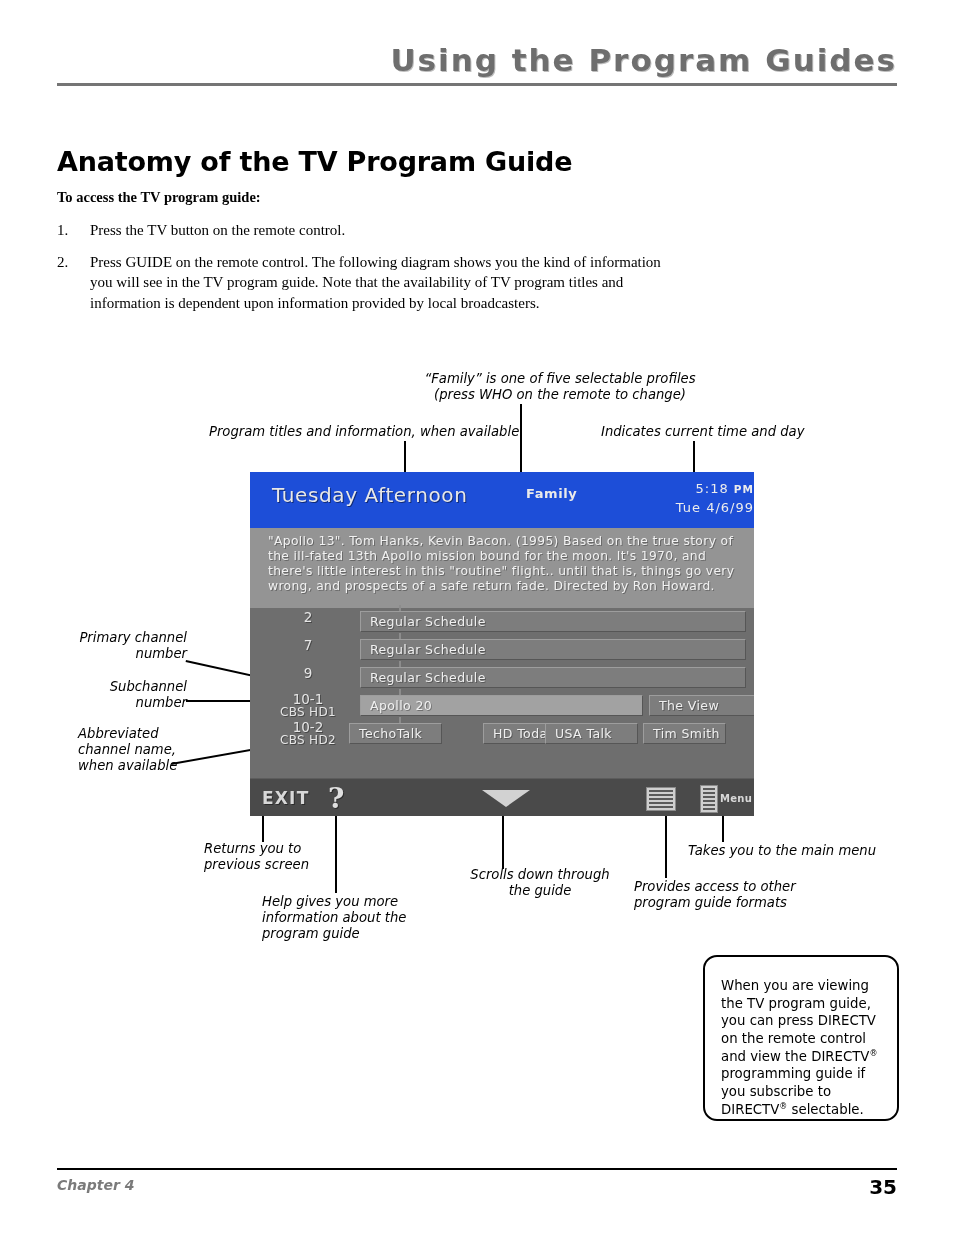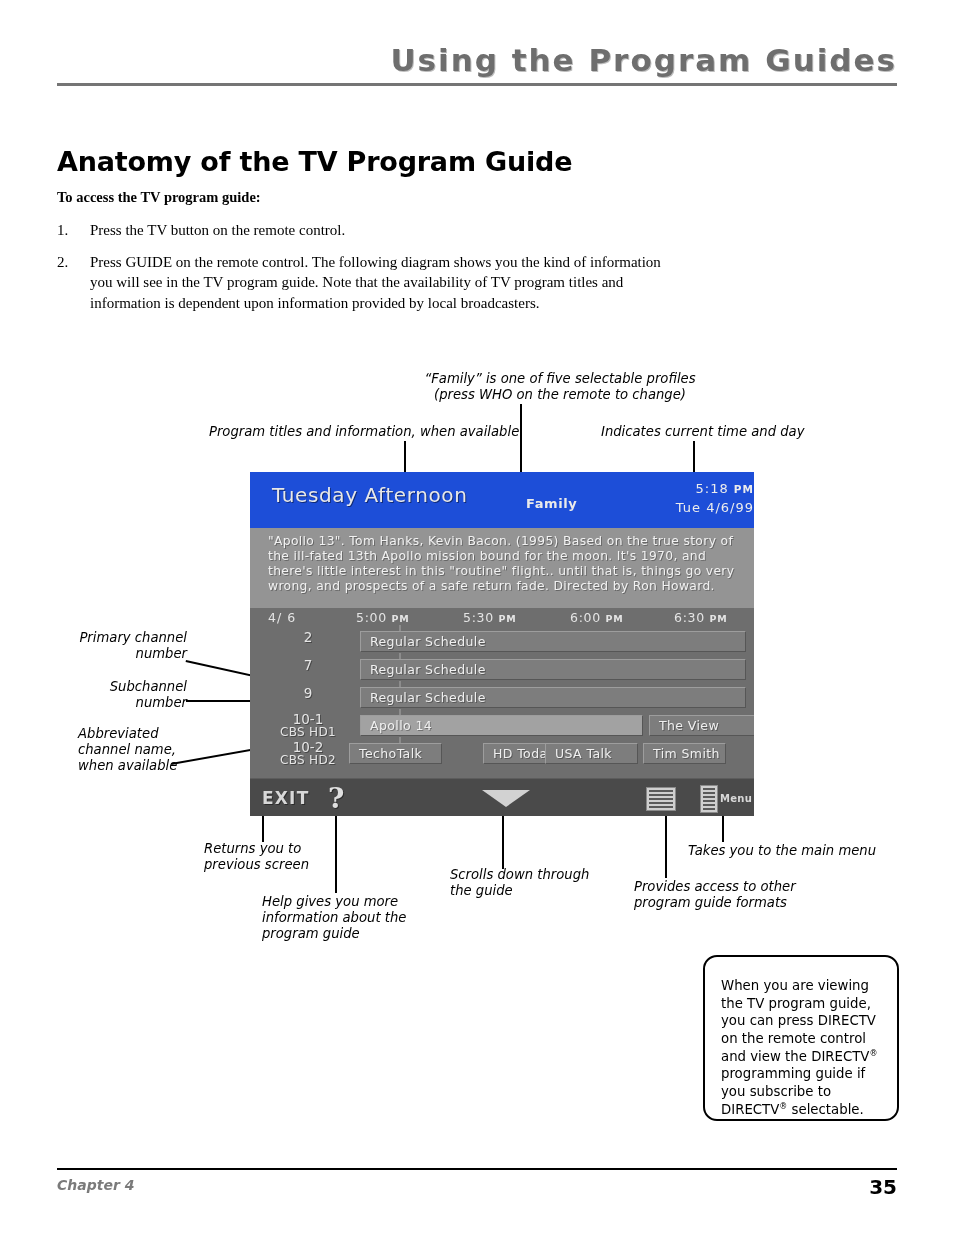--- a/index.html
+++ b/index.html
@@ -100,21 +100,21 @@
     height: 56px;
     background: #1d4ed8;
   }
   #guide-topbar .daypart {
     position: absolute; left: 22px; top: 11px;
     font-size: 20px; color: #e8e8e8;
     letter-spacing: 0.6px;
     text-shadow: 1px 1px 0 rgba(0,0,0,.45);
   }
   #guide-topbar .profile {
-    position: absolute; left: 276px; top: 24px;
+    position: absolute; left: 276px; top: 14px;
     font-size: 13px; color: #eaeaea; font-weight: bold;
     letter-spacing: 0.6px;
   }
   #guide-topbar .clock {
     position: absolute; right: 0; top: 8px;
     text-align: right; color: #ececec;
     font-size: 13px; letter-spacing: 1px; line-height: 1.45;
   }
   #guide-topbar .clock .pm { font-size: 10.5px; font-weight: bold; }
 
@@ -341,27 +341,20 @@
       <div>Tue 4/6/99</div>
     </div>
   </div>
 
   <div id="guide-desc">
     <p>"Apollo 13". Tom Hanks, Kevin Bacon. (1995) Based on the true story of the ill-fated 13th Apollo mission bound for the moon. It's 1970, and there's little interest in this "routine" flight.. until that is, things go very wrong, and prospects of a safe return fade. Directed by Ron Howard.</p>
   </div>
 
   <div id="guide-grid">
 
-    <div class="timerow">
-      <span class="datecell">4/ 6</span>
-      <span class="tick" style="left:106px;"><span>5:00</span> <span class="pm">PM</span></span>
-      <span class="tick" style="left:213px;"><span>5:30</span> <span class="pm">PM</span></span>
-      <span class="tick" style="left:320px;"><span>6:00</span> <span class="pm">PM</span></span>
-      <span class="tick" style="left:424px;"><span>6:30</span> <span class="pm">PM</span></span>
-    </div>
 
     <div class="chanrow">
       <div class="chan" style="left:26px; top:3px; width:64px;">
         <span class="sub">2</span>
       </div>
       <div class="halftick" style="left:149px;"></div>
       <div class="cell cont" style="left:110px; width:386px;">Regular Schedule</div>
     </div>
 
     <div class="chanrow">
@@ -379,21 +372,21 @@
       <div class="halftick" style="left:149px;"></div>
       <div class="cell cont" style="left:110px; width:386px;">Regular Schedule</div>
     </div>
 
     <div class="chanrow">
       <div class="chan" style="left:14px; top:1px; width:88px;">
         <span class="sub">10-1</span>
         <span class="name">CBS HD1</span>
       </div>
       <div class="halftick" style="left:149px;"></div>
-      <div class="cell cont selected" style="left:110px; width:283px;">Apollo 14</div>
+      <div class="cell cont selected" style="left:110px; width:283px;">Apollo 20</div>
       <div class="cell" style="left:399px; width:107px;">The View</div>
     </div>
 
     <div class="chanrow">
       <div class="chan" style="left:14px; top:1px; width:88px;">
         <span class="sub">10-2</span>
         <span class="name">CBS HD2</span>
       </div>
       <div class="halftick" style="left:149px;"></div>
       <div class="cell" style="left:99px; width:93px;">TechoTalk</div>
@@ -434,21 +427,21 @@
 <div class="lline vline" style="left:335px; top:816px; height:77px;"></div>
 <div class="lline vline" style="left:502px; top:816px; height:53px;"></div>
 <div class="lline vline" style="left:665px; top:816px; height:62px;"></div>
 <div class="lline vline" style="left:722px; top:816px; height:26px;"></div>
 
 <div class="callout" style="left:204px; top:841px; width:180px;">Returns you to
 previous screen</div>
 <div class="callout" style="left:262px; top:894px; width:200px;">Help gives you more
 information about the
 program guide</div>
-<div class="callout" style="left:450px; top:867px; width:180px;">Scrolls down through
+<div class="callout" style="left:450px; top:867px; width:180px;text-align:center;">Scrolls down through
 the guide</div>
 <div class="callout" style="left:634px; top:879px; width:200px;">Provides access to other
 program guide formats</div>
 <div class="callout" style="left:688px; top:843px; width:230px;">Takes you to the main menu</div>
 
 <div id="note-box">
   <p><span>When you are viewing the TV program guide, you can press DIRECTV on the remote control and view the DIRECTV</span><sup>®</sup><span> programming guide if you subscribe to DIRECTV</span><sup>®</sup><span> selectable.</span></p>
 </div>
 
 <div id="page-footer">

